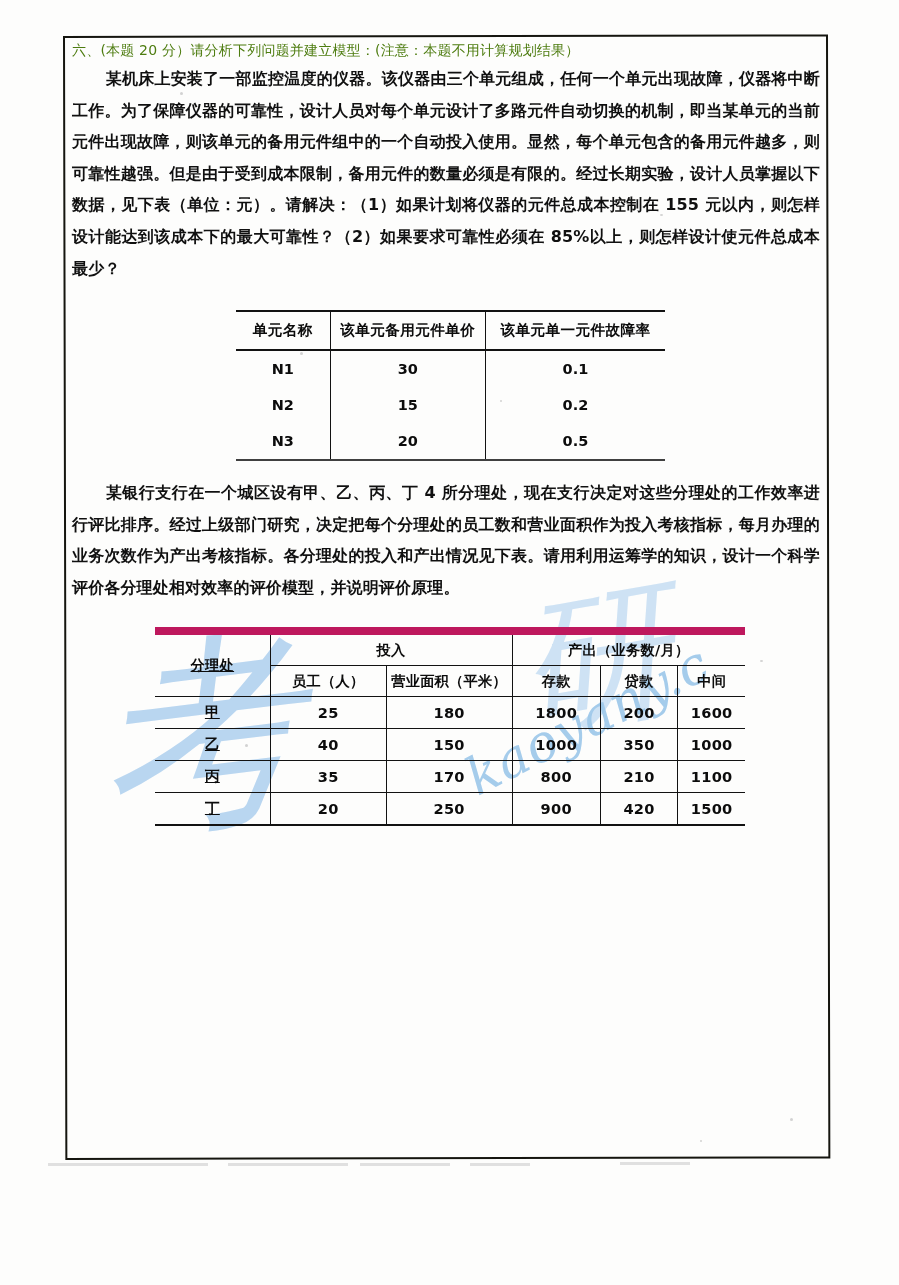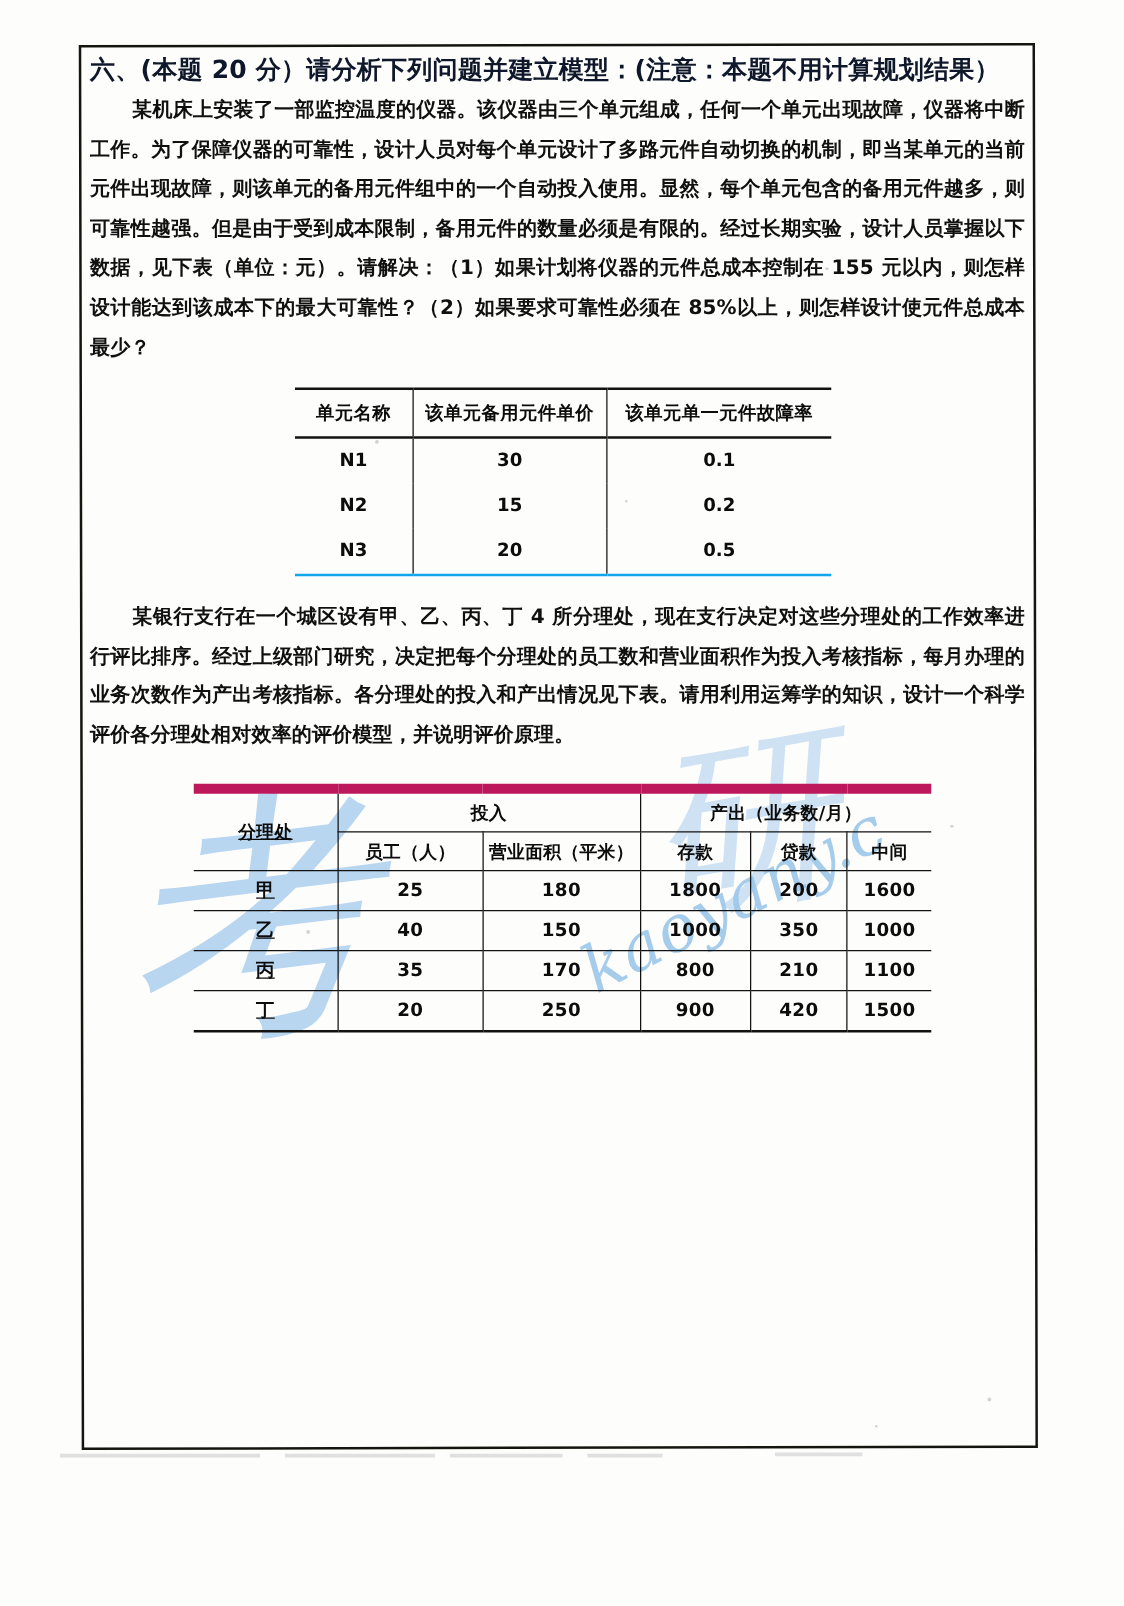--- a/index.html
+++ b/index.html
@@ -47,23 +47,23 @@
 
   
   #content {
     position: absolute;
     left: 72px;
     top: 40px;
     width: 750px;
   }
 
   .qheading {
-    font-size: 20px;
-    font-weight: 700;
-    color: #0f172a;
+    font-size: 14px;
+    font-weight: 400;
+    color: #4d7c0f;
     letter-spacing: .2px;
     line-height: 1.5;
     margin: 0 0 2px 0;
     white-space: nowrap;
   }
 
   .para {
     font-size: 16px;
     font-weight: 700;
     color: #101010;
@@ -103,21 +103,21 @@
     height: 37px;
     font-size: 14.6px;
     letter-spacing: .4px;
   }
   #table-units tbody td {
     height: 36px;
     font-size: 14.5px;
   }
   
   #table-units thead td { border-top: 2px solid #121212; border-bottom: 2px solid #121212; }
-  #table-units tbody tr:last-child td { border-bottom: 2px solid #0ea5e9; }
+  #table-units tbody tr:last-child td { border-bottom: 2px solid #404040; }
   #table-units tbody td { border-top: none; border-bottom: none; text-align: center; }
   #table-units td.c0 { border-left: none; width: 94px; }
   #table-units td.c1 { width: 155px; }
   #table-units td.c2 { border-right: none; width: 180px; }
 
   
   #table-branch-wrap {
     position: absolute;
     left: 155px;
     top: 627px;

